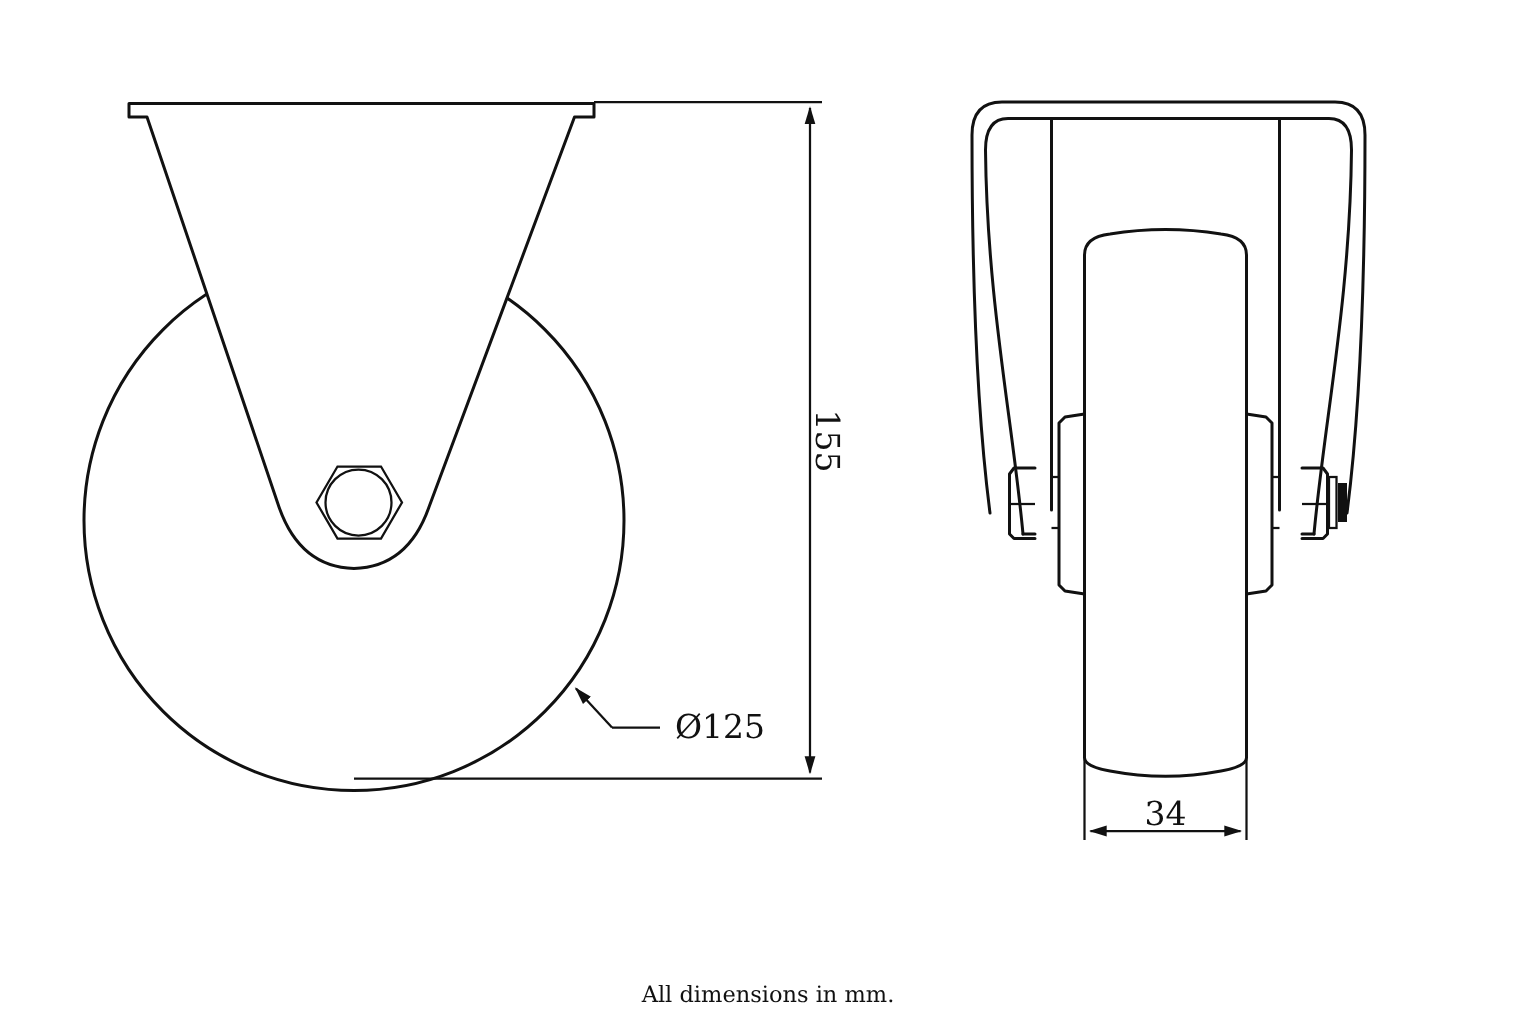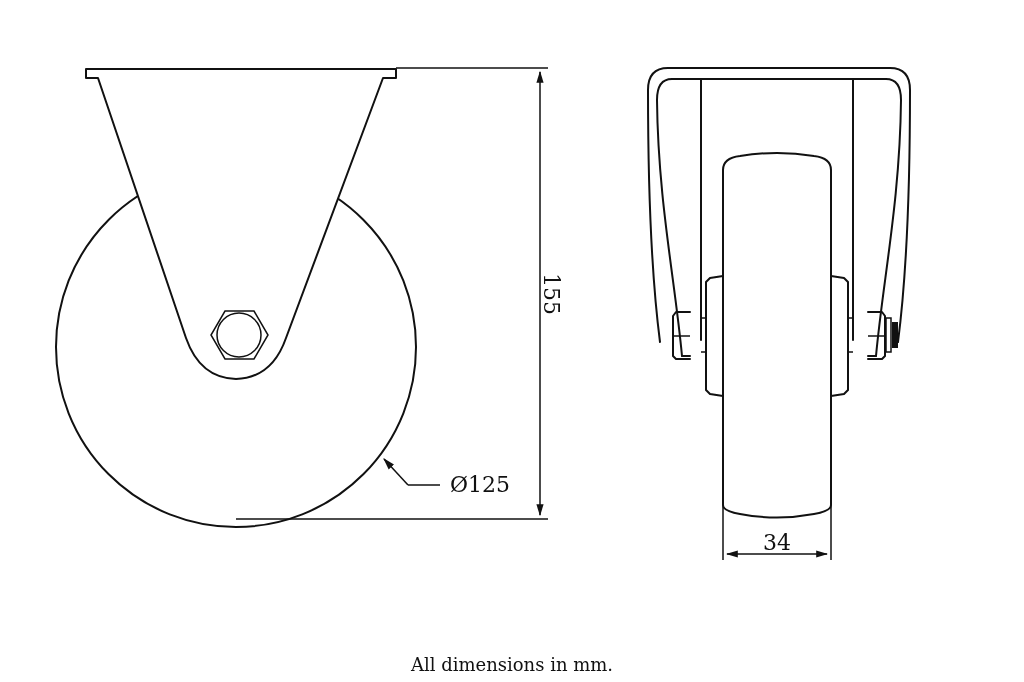--- a/index.html
+++ b/index.html
@@ -3,21 +3,21 @@
   <meta charset="utf-8">
   <style>
     html, body { margin: 0; padding: 0; background: #ffffff; }
     body { width: 1024px; height: 682px; position: relative; overflow: hidden; }
     svg#drawing { position: absolute; left: 0; top: 0; }
     .ln { fill: none; stroke: #111; stroke-width: 2; stroke-linejoin: round; stroke-linecap: round; }
     .thin { fill: none; stroke: #111; stroke-width: 1.5; }
     .dim-text { font-family: "DejaVu Serif", serif; font-size: 22px; fill: #111; }
     .footnote {
       position: absolute; left: 0; width: 1024px; top: 654px;
-      text-align: center; font-family: "DejaVu Serif", serif; font-size: 18px; color: #111;
+      text-align: center; font-family: "DejaVu Serif", serif; font-size: 15px; color: #111;
     }
   </style>
 </head>
 <body>
 
 <svg id="drawing" width="1024" height="682" viewBox="0 0 1024 682" xmlns="http://www.w3.org/2000/svg">
   <defs>
     <marker id="arrow" viewBox="0 0 10 10" refX="9" refY="5" markerWidth="8" markerHeight="8" orient="auto-start-reverse">
       <path d="M0,2 L10,5 L0,8 z" fill="#111"></path>
     </marker>

